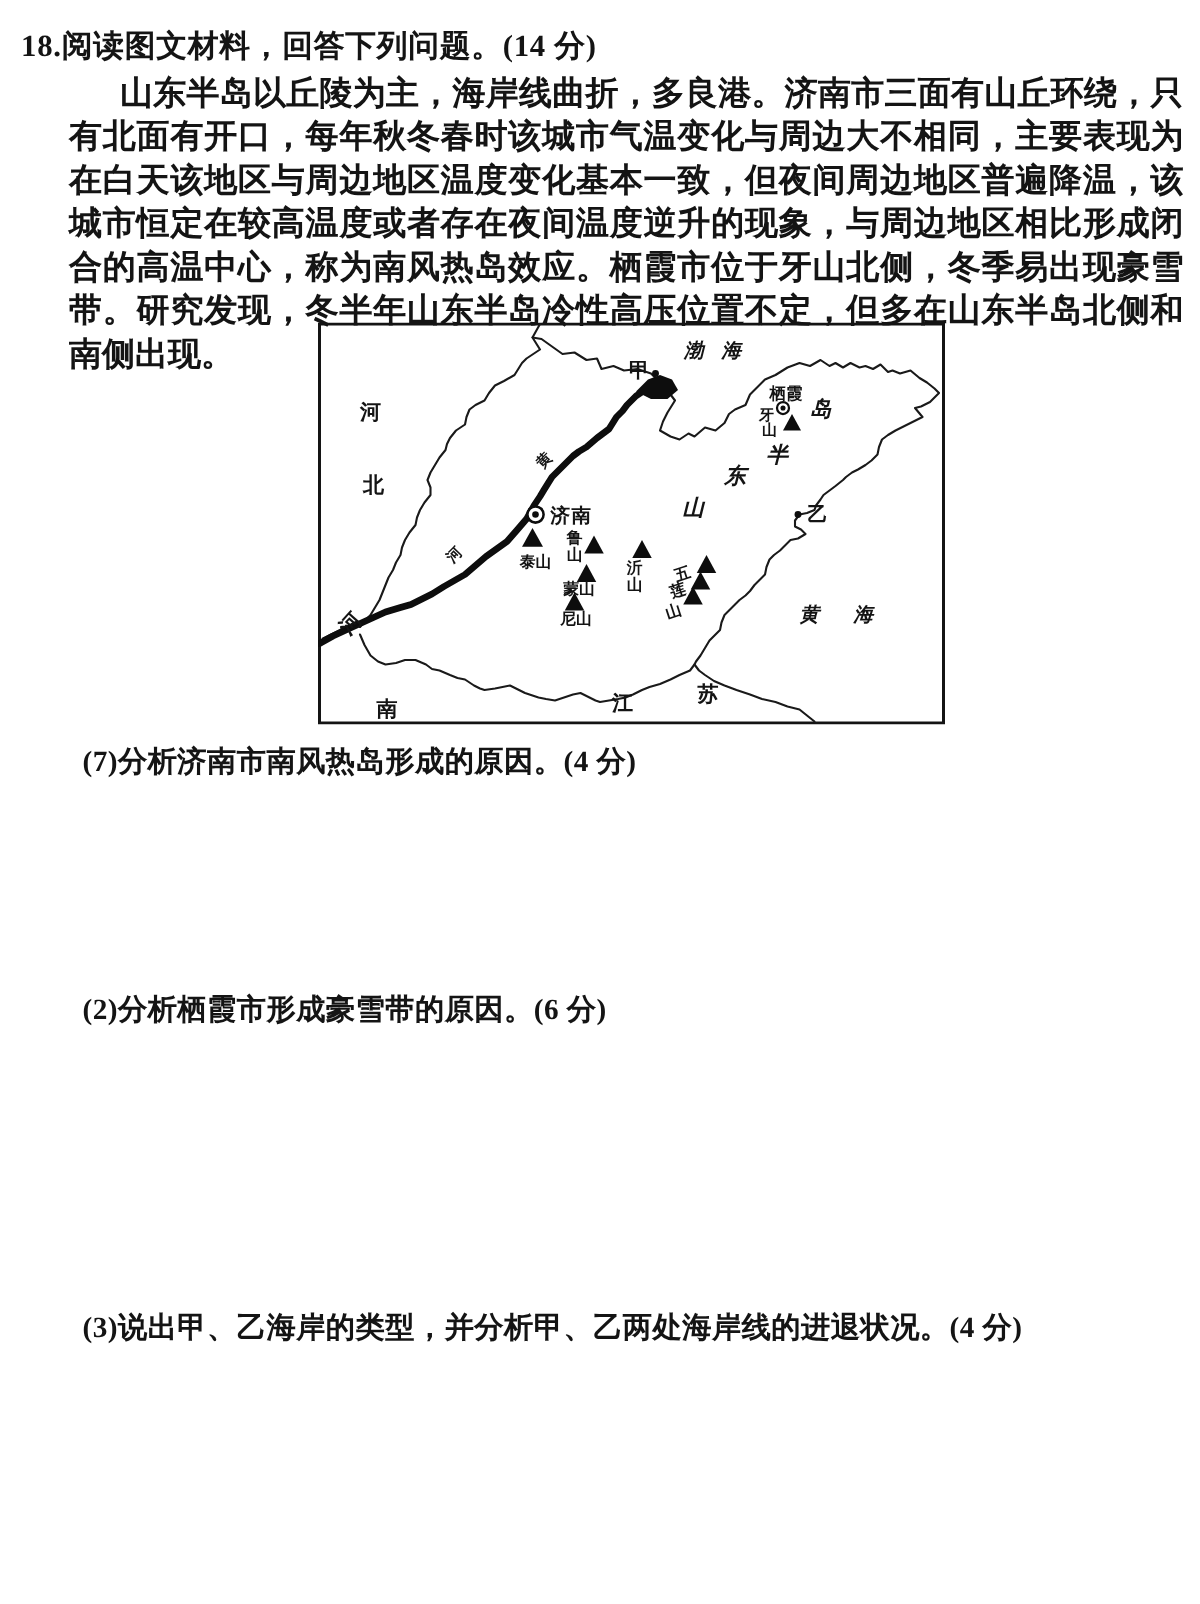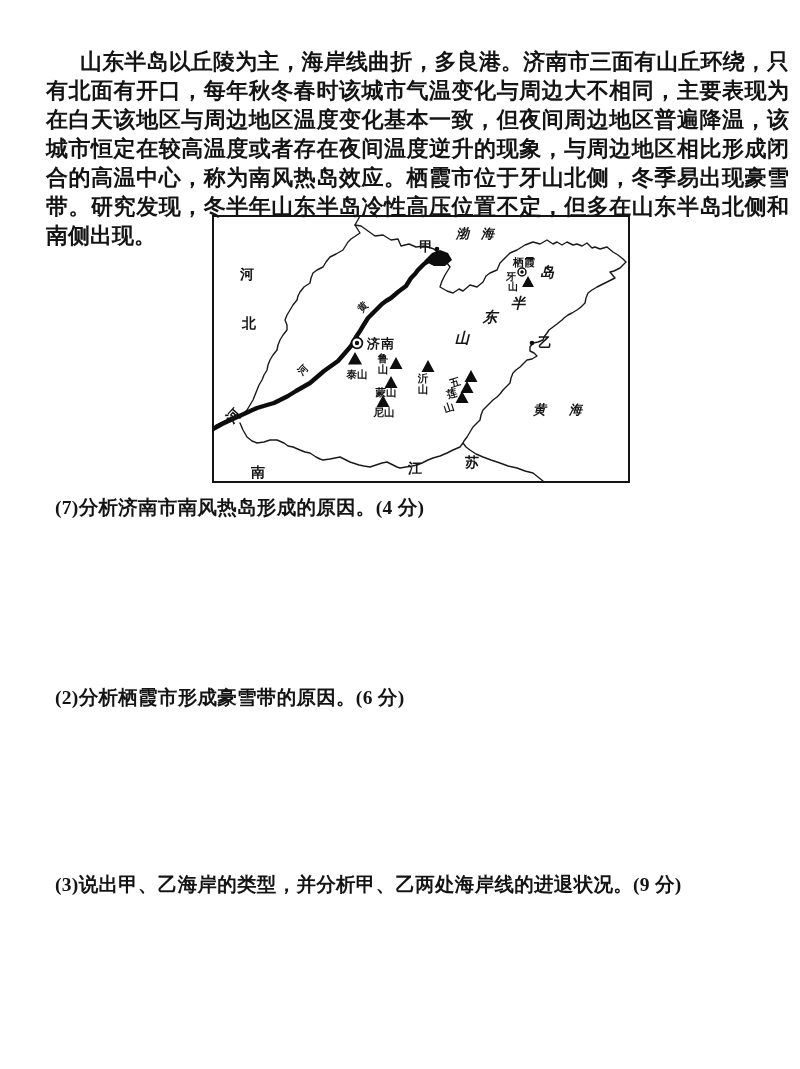--- a/index.html
+++ b/index.html
@@ -18,21 +18,21 @@
   .intro{
     position:absolute;left:46px;top:47px;width:743px;
     font-size:22px;line-height:29px;font-weight:600;
     text-align:justify;text-align-last:left;text-indent:34px;
   }
   .question{
     position:absolute;left:55px;width:720px;
     font-size:19.5px;font-weight:600;letter-spacing:0.3px;white-space:nowrap;
   }
   .q1{top:494px;}
-  .q2{top:659px;margin-top:25px;}
+  .q2{top:659px;}
   .q3{top:871px;}
   .map-figure{
     position:absolute;left:212px;top:215px;width:418px;height:308px;
   }
   svg text{
     font-family:"Liberation Serif","DejaVu Serif",serif;
     fill:#141414;font-weight:700;
   }
   .thin{fill:none;stroke:#1a1a1a;stroke-width:1.4;stroke-linejoin:round;stroke-linecap:round;}
   .river{fill:none;stroke:#0d0d0d;stroke-width:4.4;stroke-linejoin:round;stroke-linecap:round;}
@@ -44,20 +44,21 @@
   .mlabel{font-size:10.5px;}
   .citylabel{font-size:13px;letter-spacing:1px;}
   .smalllabel{font-size:10px;}
   .ptlabel{font-size:13.5px;}
 </style>
 </head>
 <body>
 
 <div class="page">
 
+  <div class="heading">18.阅读图文材料，回答下列问题。(14 分)</div>
 
   <div class="intro">山东半岛以丘陵为主，海岸线曲折，多良港。济南市三面有山丘环绕，只有北面有开口，每年秋冬春时该城市气温变化与周边大不相同，主要表现为在白天该地区与周边地区温度变化基本一致，但夜间周边地区普遍降温，该城市恒定在较高温度或者存在夜间温度逆升的现象，与周边地区相比形成闭合的高温中心，称为南风热岛效应。栖霞市位于牙山北侧，冬季易出现豪雪带。研究发现，冬半年山东半岛冷性高压位置不定，但多在山东半岛北侧和南侧出现。</div>
 
   <div class="map-figure">
     <svg width="418" height="268" viewBox="0 0 418 268">
 
       <rect x="1" y="1" width="416" height="266" fill="none" stroke="#141414" stroke-width="2"></rect>
 
       <path class="thin" d="M148,1 L143,10 148,18 139,24 136,27 131,35 124,39 118,42 114,47 111,52 105,55 101,58 99,63 98,68 92,72 88,77 86,81 85,85 81,90 78,95 75,100 73,105 75,110 75,115 71,120 68,125 66,130 65,135 61,140 58,145 56,150 55,155 52,160 50,165 47,170 45,175 43,180 41,185 38,190 35,195 31,199 28,203"></path>
 
@@ -126,15 +127,15 @@
       <text class="mlabel" x="237" y="196" text-anchor="middle" transform="rotate(-18 237 193)">山</text>
 
       <polygon class="tri" points="316,61 310,72 322,72"></polygon>
       <text class="smalllabel" x="299" y="65" text-anchor="middle">牙</text>
       <text class="smalllabel" x="301" y="75" text-anchor="middle">山</text>
     </svg>
   </div>
 
   <div class="question q1">(7)分析济南市南风热岛形成的原因。(4 分)</div>
   <div class="question q2">(2)分析栖霞市形成豪雪带的原因。(6 分)</div>
-  <div class="question q3">(3)说出甲、乙海岸的类型，并分析甲、乙两处海岸线的进退状况。(9 分)</div>
+  <div class="question q3">(3)说出甲、乙海岸的类型，并分析甲、乙两处海岸线的进退状况。(4 分)</div>
 
 </div>
 
 </body></html>

